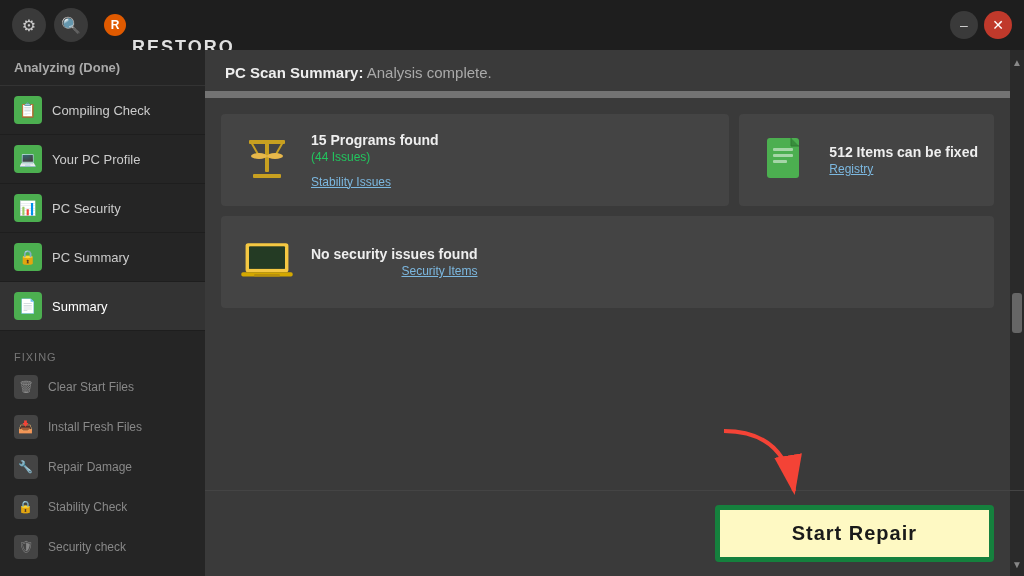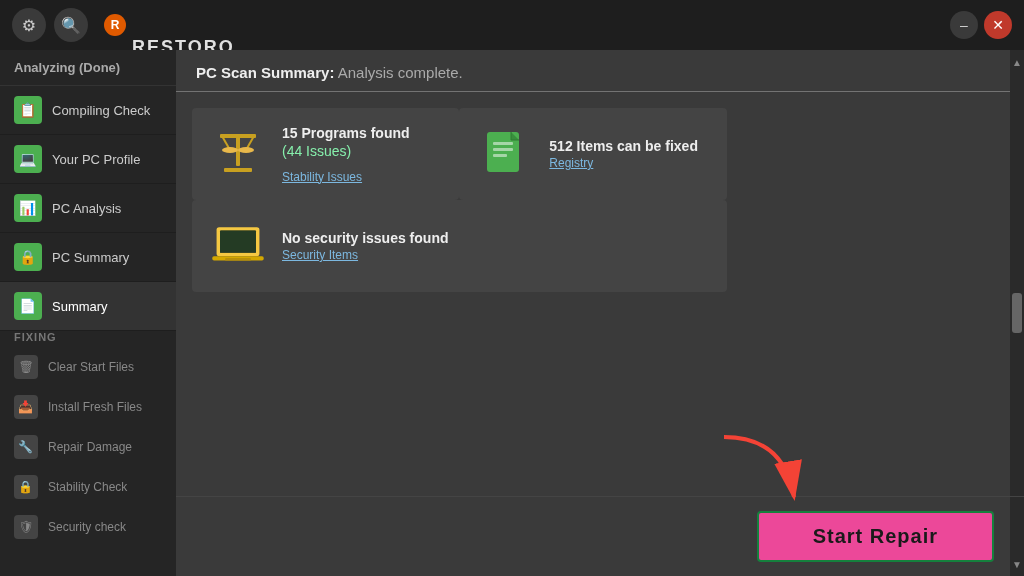--- a/index.html
+++ b/index.html
@@ -87,21 +87,21 @@
 
     
     .main {
       display: flex;
       flex: 1;
       overflow: hidden;
     }
 
     
     .sidebar {
-      width: 176px;
+      width: 205px;
       background: #252525;
       flex-shrink: 0;
       display: flex;
       flex-direction: column;
       padding-top: 0;
     }
     .sidebar-status {
       padding: 10px 14px;
       color: #aaa;
       font-size: 13px;
@@ -128,26 +128,25 @@
       background: #4caf50;
       border-radius: 4px;
       display: flex;
       align-items: center;
       justify-content: center;
       color: white;
       font-size: 14px;
       flex-shrink: 0;
     }
     .sidebar-section-label {
-      padding: 0 14px 4px;
+      padding: 20px 14px 4px;
       color: #777;
       font-size: 11px;
       text-transform: uppercase;
       letter-spacing: 1px;
-      font-weight: bold;
     }
     .sidebar-item-fix {
       display: flex;
       align-items: center;
       gap: 10px;
       padding: 8px 14px;
       color: #888;
       font-size: 12px;
     }
     .fix-icon {
@@ -167,21 +166,21 @@
     .content {
       flex: 1;
       background: #3a3a3a;
       display: flex;
       flex-direction: column;
       overflow: hidden;
       position: relative;
     }
     .content-header {
       padding: 14px 20px 10px;
-      border-bottom: 1px solid #737373;
+      border-bottom: 7px solid #737373;
       flex-shrink: 0;
     }
     .content-title {
       font-size: 15px;
       color: #ddd;
     }
     .content-title span {
       color: #aaa;
     }
     .content-title strong {
@@ -220,22 +219,23 @@
     }
 
     
     .cards-area {
       flex: 1;
       padding: 16px 30px 16px 16px;
       overflow: hidden;
     }
     .cards-grid {
       display: grid;
-      grid-template-columns: 1fr 1fr 1fr;
+      grid-template-columns: 1fr;
       grid-template-rows: auto auto auto;
+      gap: 10px;
     }
     .card {
       background: #444;
       border-radius: 4px;
       padding: 16px;
       display: flex;
       align-items: center;
       gap: 14px;
     }
     .card-icon {
@@ -247,51 +247,52 @@
       justify-content: center;
     }
     .card-text {}
     .card-main-text {
       color: #eee;
       font-size: 14px;
       font-weight: 600;
       margin-bottom: 2px;
     }
     .card-sub-text {
-      color: #86efac;
-      font-size: 14px;
+      color: #22c55e;
+      font-size: 12px;
       margin-bottom: 11px;
     }
     .card-link {
       color: #7cb8e0;
       font-size: 12px;
       text-decoration: underline;
       cursor: pointer;
     }
     .card-wide {
       grid-column: 1 / 3;
+      text-align: right;
     }
 
     
     .content-footer {
       padding: 14px 30px 14px 16px;
       display: flex;
       justify-content: flex-end;
       align-items: center;
       border-top: 1px solid #444;
       flex-shrink: 0;
       position: relative;
     }
     .start-repair-btn {
-      background: #ec4899;
+      background: #fef9c3;
       color: #1a1a1a;
       font-size: 20px;
       font-weight: 700;
-      padding: 12px 54px;
-      border: 2px solid #15803d;
+      padding: 12px 72px;
+      border: 5px solid #15803d;
       border-radius: 4px;
       cursor: pointer;
       letter-spacing: 1px;
     }
   </style>
 </head>
 <body>
 
 <div class="title-bar">
   <div class="title-bar-left">
@@ -320,21 +321,21 @@
     <div class="sidebar-item">
       <div class="sidebar-icon">📋</div>
       <span>Compiling Check</span>
     </div>
     <div class="sidebar-item">
       <div class="sidebar-icon">💻</div>
       <span>Your PC Profile</span>
     </div>
     <div class="sidebar-item">
       <div class="sidebar-icon">📊</div>
-      <span>PC Analysis</span>
+      <span>PC Security</span>
     </div>
     <div class="sidebar-item">
       <div class="sidebar-icon">🔒</div>
       <span>PC Summary</span>
     </div>
     <div class="sidebar-item active">
       <div class="sidebar-icon">📄</div>
       <span>Summary</span>
     </div>
 

